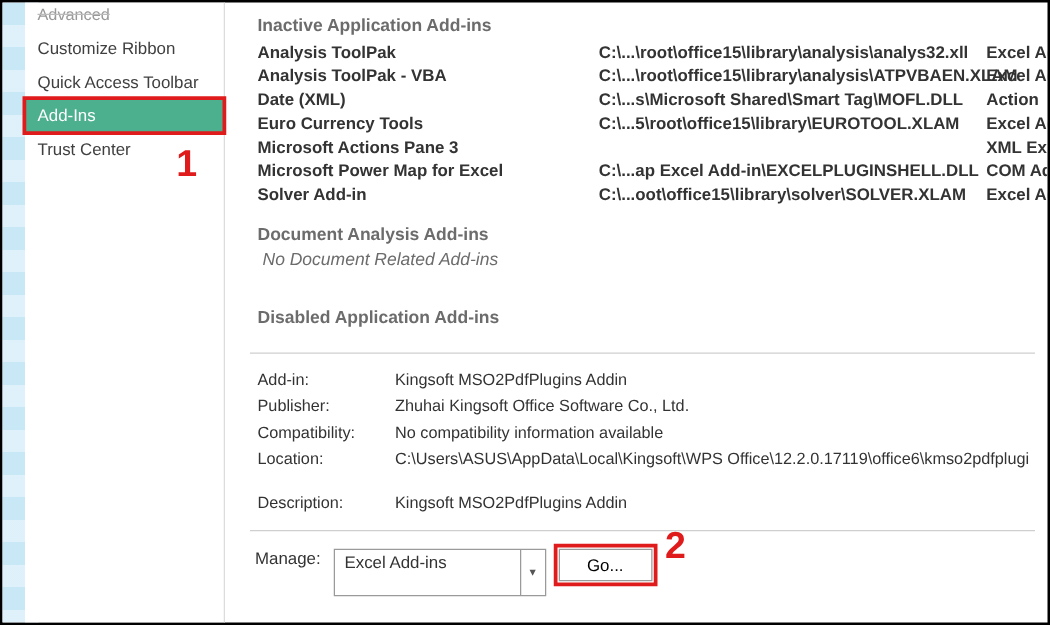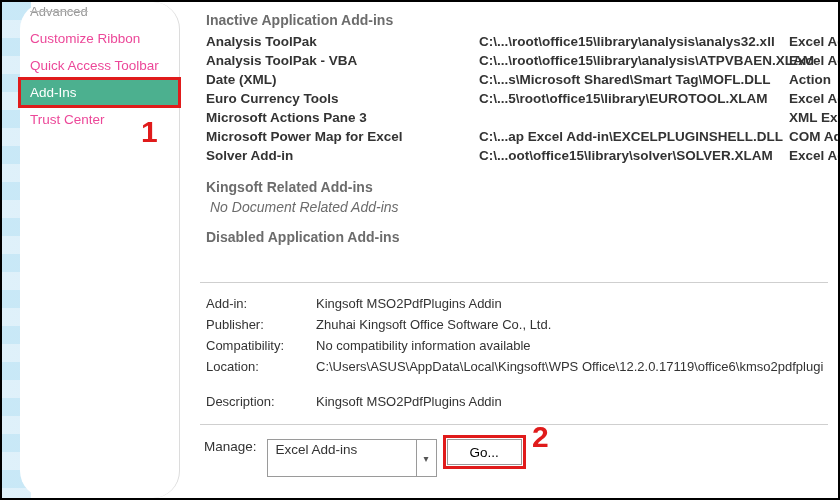--- a/index.html
+++ b/index.html
@@ -28,27 +28,26 @@
     );
     opacity: .85;
   }
   .sidebar {
     position: absolute;
     left: 18px; top: 0; bottom: 0;
     width: 160px;
     background: #fff;
     border-right: 1px solid #dcdcdc;
     padding-top: 2px;
-    border-radius: 27px;
   }
   .side-item {
     padding: 6px 10px;
     cursor: pointer;
     font-size: 13.5px;
-    color: #ec4899;
+    color: #404040;
   }
   .side-item.sel {
     background: #4cb08f;
     color: #fff;
     outline: 3px solid #e01b1b;
     outline-offset: -1px;
   }
   .side-item.cut {
     color: #999;
     text-decoration: line-through;
@@ -202,24 +201,24 @@
           <span class="c2">C:\...ap Excel Add-in\EXCELPLUGINSHELL.DLL</span>
           <span class="c3">COM Add-in</span>
         </div>
         <div class="row">
           <span class="c1">Solver Add-in</span>
           <span class="c2">C:\...oot\office15\library\solver\SOLVER.XLAM</span>
           <span class="c3">Excel Add-in</span>
         </div>
       </div>
 
-      <div class="section-head" style="margin-top:14px">Kingsoft Related Add-ins</div>
+      <div class="section-head" style="margin-top:14px">Document Analysis Add-ins</div>
       <div class="doc-none">No Document Related Add-ins</div>
 
-      <div class="section-head" style="margin-top:14px">Disabled Application Add-ins</div>
+      <div class="section-head" style="margin-top:30px">Disabled Application Add-ins</div>
     </div>
 
     <div class="details">
       <div class="det-row">
         <span>Add-in:</span>
         <span>Kingsoft MSO2PdfPlugins Addin</span>
       </div>
       <div class="det-row">
         <span>Publisher:</span>
         <span>Zhuhai Kingsoft Office Software Co., Ltd.</span>

